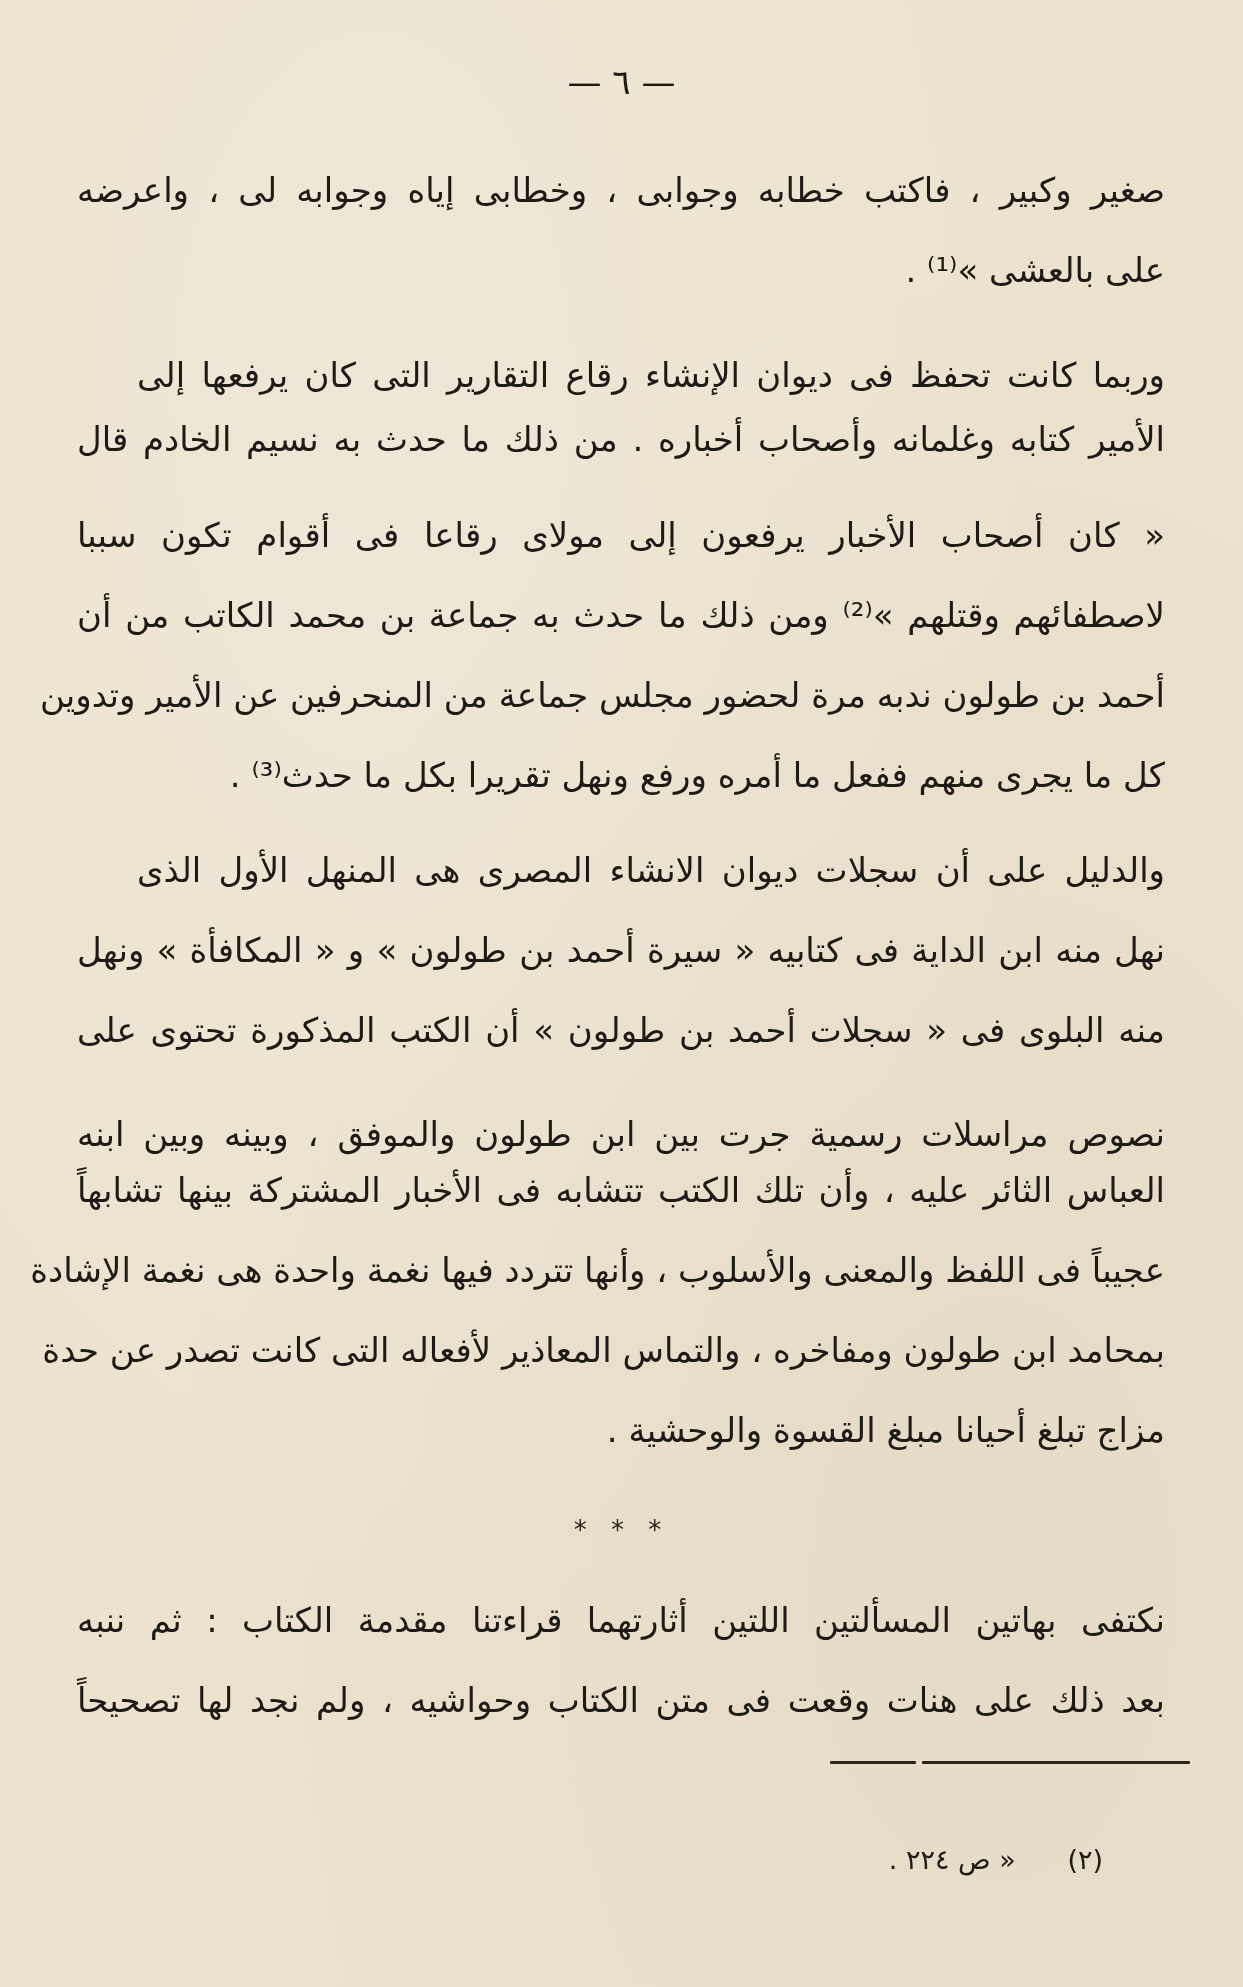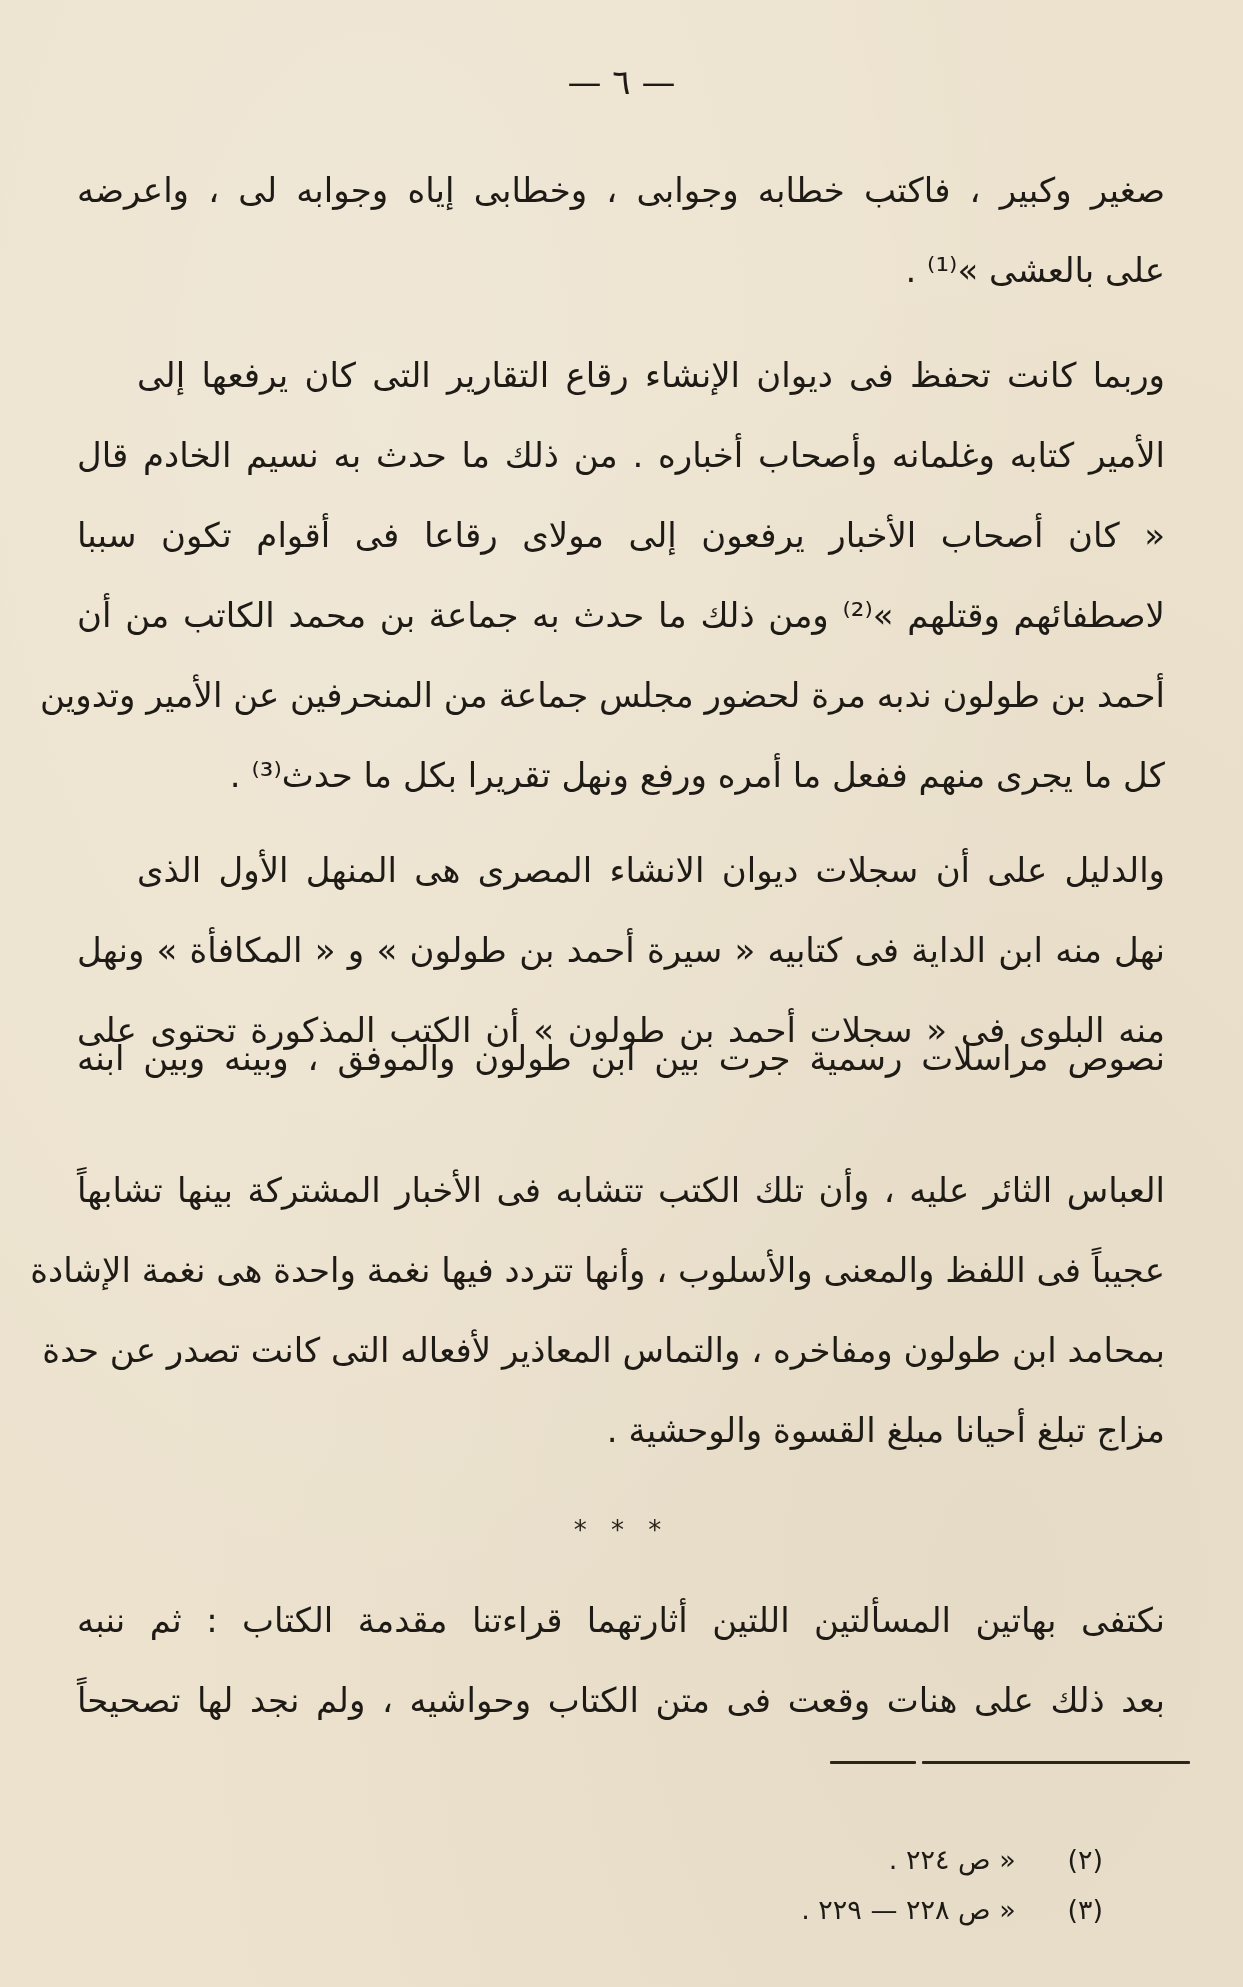--- a/index.html
+++ b/index.html
@@ -84,46 +84,41 @@
 <body>
 
 <div class="page">
 
   <div class="page-number">— ٦ —</div>
 
   <div id="body-lines">
     <div class="line" style="top: 160px;">صغير وكبير ، فاكتب خطابه وجوابى ، وخطابى إياه وجوابه لى ، واعرضه</div>
     <div class="line last" style="top: 240px;">على بالعشى »⁽¹⁾ .</div>
     <div class="line indent" style="top: 345px;">وربما كانت تحفظ فى ديوان الإنشاء رقاع التقارير التى كان يرفعها إلى</div>
-    <div class="line" style="top: 425px;">الأمير كتابه وغلمانه وأصحاب أخباره . من ذلك ما حدث به نسيم الخادم قال</div>
+    <div class="line" style="top: 409px;">الأمير كتابه وغلمانه وأصحاب أخباره . من ذلك ما حدث به نسيم الخادم قال</div>
     <div class="line" style="top: 505px;">« كان أصحاب الأخبار يرفعون إلى مولاى رقاعا فى أقوام تكون سببا</div>
     <div class="line" style="top: 585px;">لاصطفائهم وقتلهم »⁽²⁾ ومن ذلك ما حدث به جماعة بن محمد الكاتب من أن</div>
     <div class="line" style="top: 665px;">أحمد بن طولون ندبه مرة لحضور مجلس جماعة من المنحرفين عن الأمير وتدوين</div>
     <div class="line last" style="top: 745px;">كل ما يجرى منهم ففعل ما أمره ورفع ونهل تقريرا بكل ما حدث⁽³⁾ .</div>
     <div class="line indent" style="top: 840px;">والدليل على أن سجلات ديوان الانشاء المصرى هى المنهل الأول الذى</div>
     <div class="line" style="top: 920px;">نهل منه ابن الداية فى كتابيه « سيرة أحمد بن طولون » و « المكافأة » ونهل</div>
     <div class="line" style="top: 1000px;">منه البلوى فى « سجلات أحمد بن طولون » أن الكتب المذكورة تحتوى على</div>
-    <div class="line" style="top: 1028px;">نصوص مراسلات رسمية جرت بين ابن طولون والموفق ، وبينه وبين ابنه</div>
+    <div class="line" style="top: 1104px;">نصوص مراسلات رسمية جرت بين ابن طولون والموفق ، وبينه وبين ابنه</div>
     <div class="line" style="top: 1160px;">العباس الثائر عليه ، وأن تلك الكتب تتشابه فى الأخبار المشتركة بينها تشابهاً</div>
     <div class="line" style="top: 1240px;">عجيباً فى اللفظ والمعنى والأسلوب ، وأنها تتردد فيها نغمة واحدة هى نغمة الإشادة</div>
     <div class="line" style="top: 1320px;">بمحامد ابن طولون ومفاخره ، والتماس المعاذير لأفعاله التى كانت تصدر عن حدة</div>
     <div class="line last" style="top: 1400px;">مزاج تبلغ أحيانا مبلغ القسوة والوحشية .</div>
     <div class="line" style="top: 1590px;">نكتفى بهاتين المسألتين اللتين أثارتهما قراءتنا مقدمة الكتاب : ثم ننبه</div>
     <div class="line" style="top: 1670px;">بعد ذلك على هنات وقعت فى متن الكتاب وحواشيه ، ولم نجد لها تصحيحاً</div>
   </div>
 
   <div class="stars">* * *</div>
 
   <div class="separator left-seg"></div>
   <div class="separator right-seg"></div>
 
   <div class="footnote" style="top: 1838px;">
     <span>(٢)</span>
     <span>&nbsp;&nbsp;&nbsp;&nbsp;</span>
     <span>« ص ٢٢٤ .</span>
   </div>
-  <div class="footnote" style="top: 1888px;">
-    <span>(٣)</span>
-    <span>&nbsp;&nbsp;&nbsp;&nbsp;</span>
-    <span>« ص ٢٢٨ — ٢٢٩ .</span>
-  </div>
 
 </div>
 
 </body></html>

